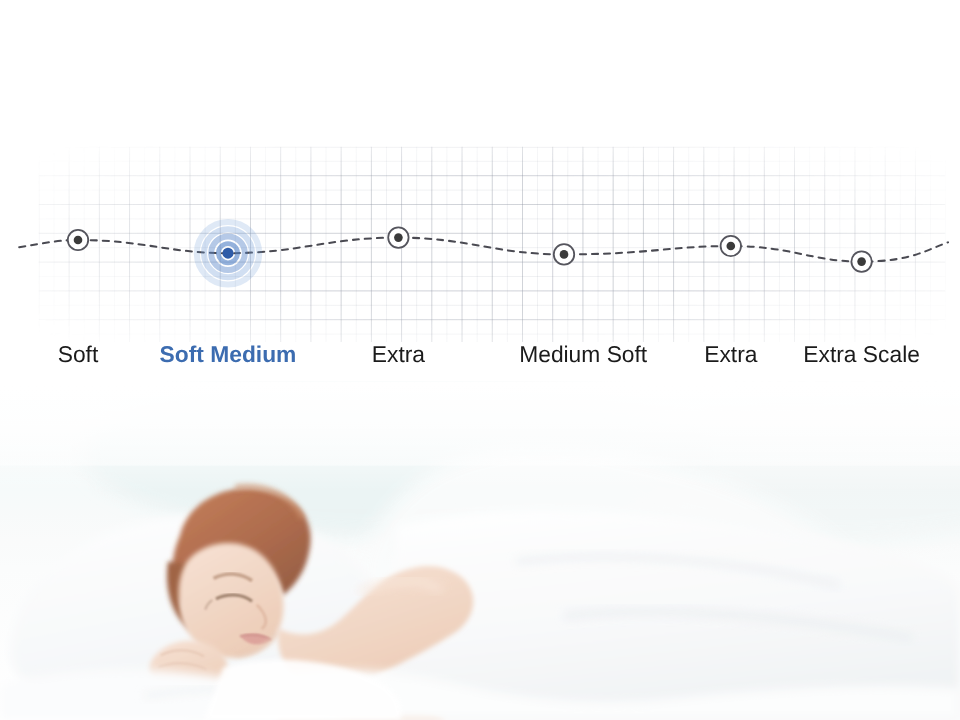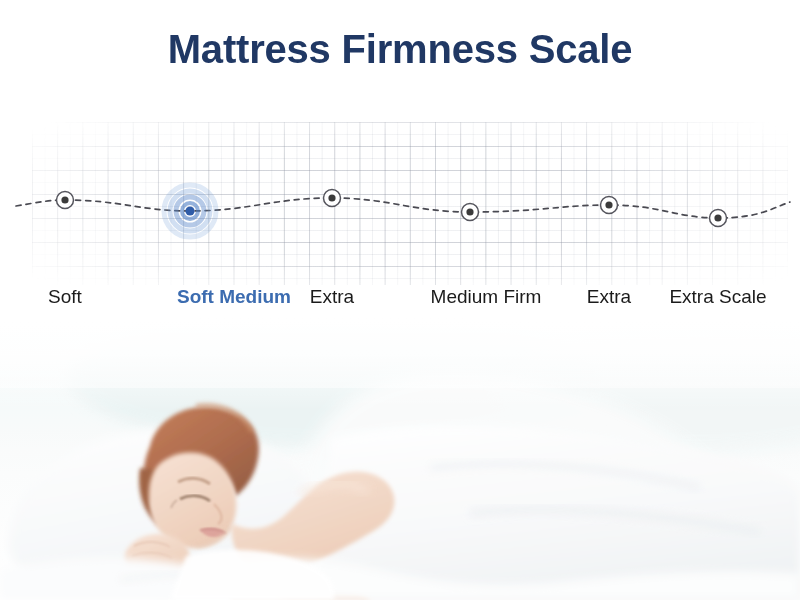--- a/index.html
+++ b/index.html
@@ -94,21 +94,20 @@
     transform: translateX(-50%);
     white-space: nowrap;
     font-size: 19px;
     color: #1b1b1b;
     font-weight: 400;
     font-family: "Liberation Sans", sans-serif;
   }
   .scale-label.active {
     color: #3c6cb0;
     font-weight: 700;
-    margin-left: 44px;
   }
 
   
   #photo {
     position: absolute;
     left: 0;
     top: 318px;
     width: 800px;
     height: 282px;
     overflow: hidden;
@@ -120,21 +119,20 @@
     left: 0; top: 0; width: 800px; height: 92px;
     background: linear-gradient(to bottom, #ffffff 0%, rgba(255,255,255,0.86) 38%, rgba(255,255,255,0.0) 100%);
     pointer-events: none;
   }
 </style>
 </head>
 <body>
 
 <div id="page">
 
-  <div id="title">Mattress Firmness Scale</div>
 
   <div id="scale-region">
     <div id="grid-fine"></div>
     <div id="grid"></div>
 
     <svg id="wave-svg" viewBox="0 0 800 215" preserveAspectRatio="none">
       <defs>
         <radialGradient id="pulse1" cx="50%" cy="50%" r="50%">
           <stop offset="0%" stop-color="#5b88c9" stop-opacity="0.55"></stop>
           <stop offset="100%" stop-color="#5b88c9" stop-opacity="0.35"></stop>
@@ -175,21 +173,21 @@
         <circle cx="718" cy="108" r="8.5" fill="#ffffff" stroke="#55555d" stroke-width="1.5"></circle>
         <circle cx="718" cy="108" r="3.6" fill="#3b3b3b"></circle>
       </g>
     </svg>
   </div>
 
   <div id="labels">
     <div class="scale-label" style="left:65px">Soft</div>
     <div class="scale-label active" style="left:190px">Soft Medium</div>
     <div class="scale-label" style="left:332px">Extra</div>
-    <div class="scale-label" style="left:486px">Medium Firm</div>
+    <div class="scale-label" style="left:486px">Medium Soft</div>
     <div class="scale-label" style="left:609px">Extra</div>
     <div class="scale-label" style="left:718px">Extra Scale</div>
   </div>
 
   <div id="photo">
     <svg id="photo-svg" viewBox="0 0 800 282" preserveAspectRatio="xMidYMid slice">
       <defs>
         <linearGradient id="bgTint" x1="0" y1="0" x2="0" y2="1">
           <stop offset="0%" stop-color="#ffffff"></stop>
           <stop offset="22%" stop-color="#f2f8f8"></stop>

